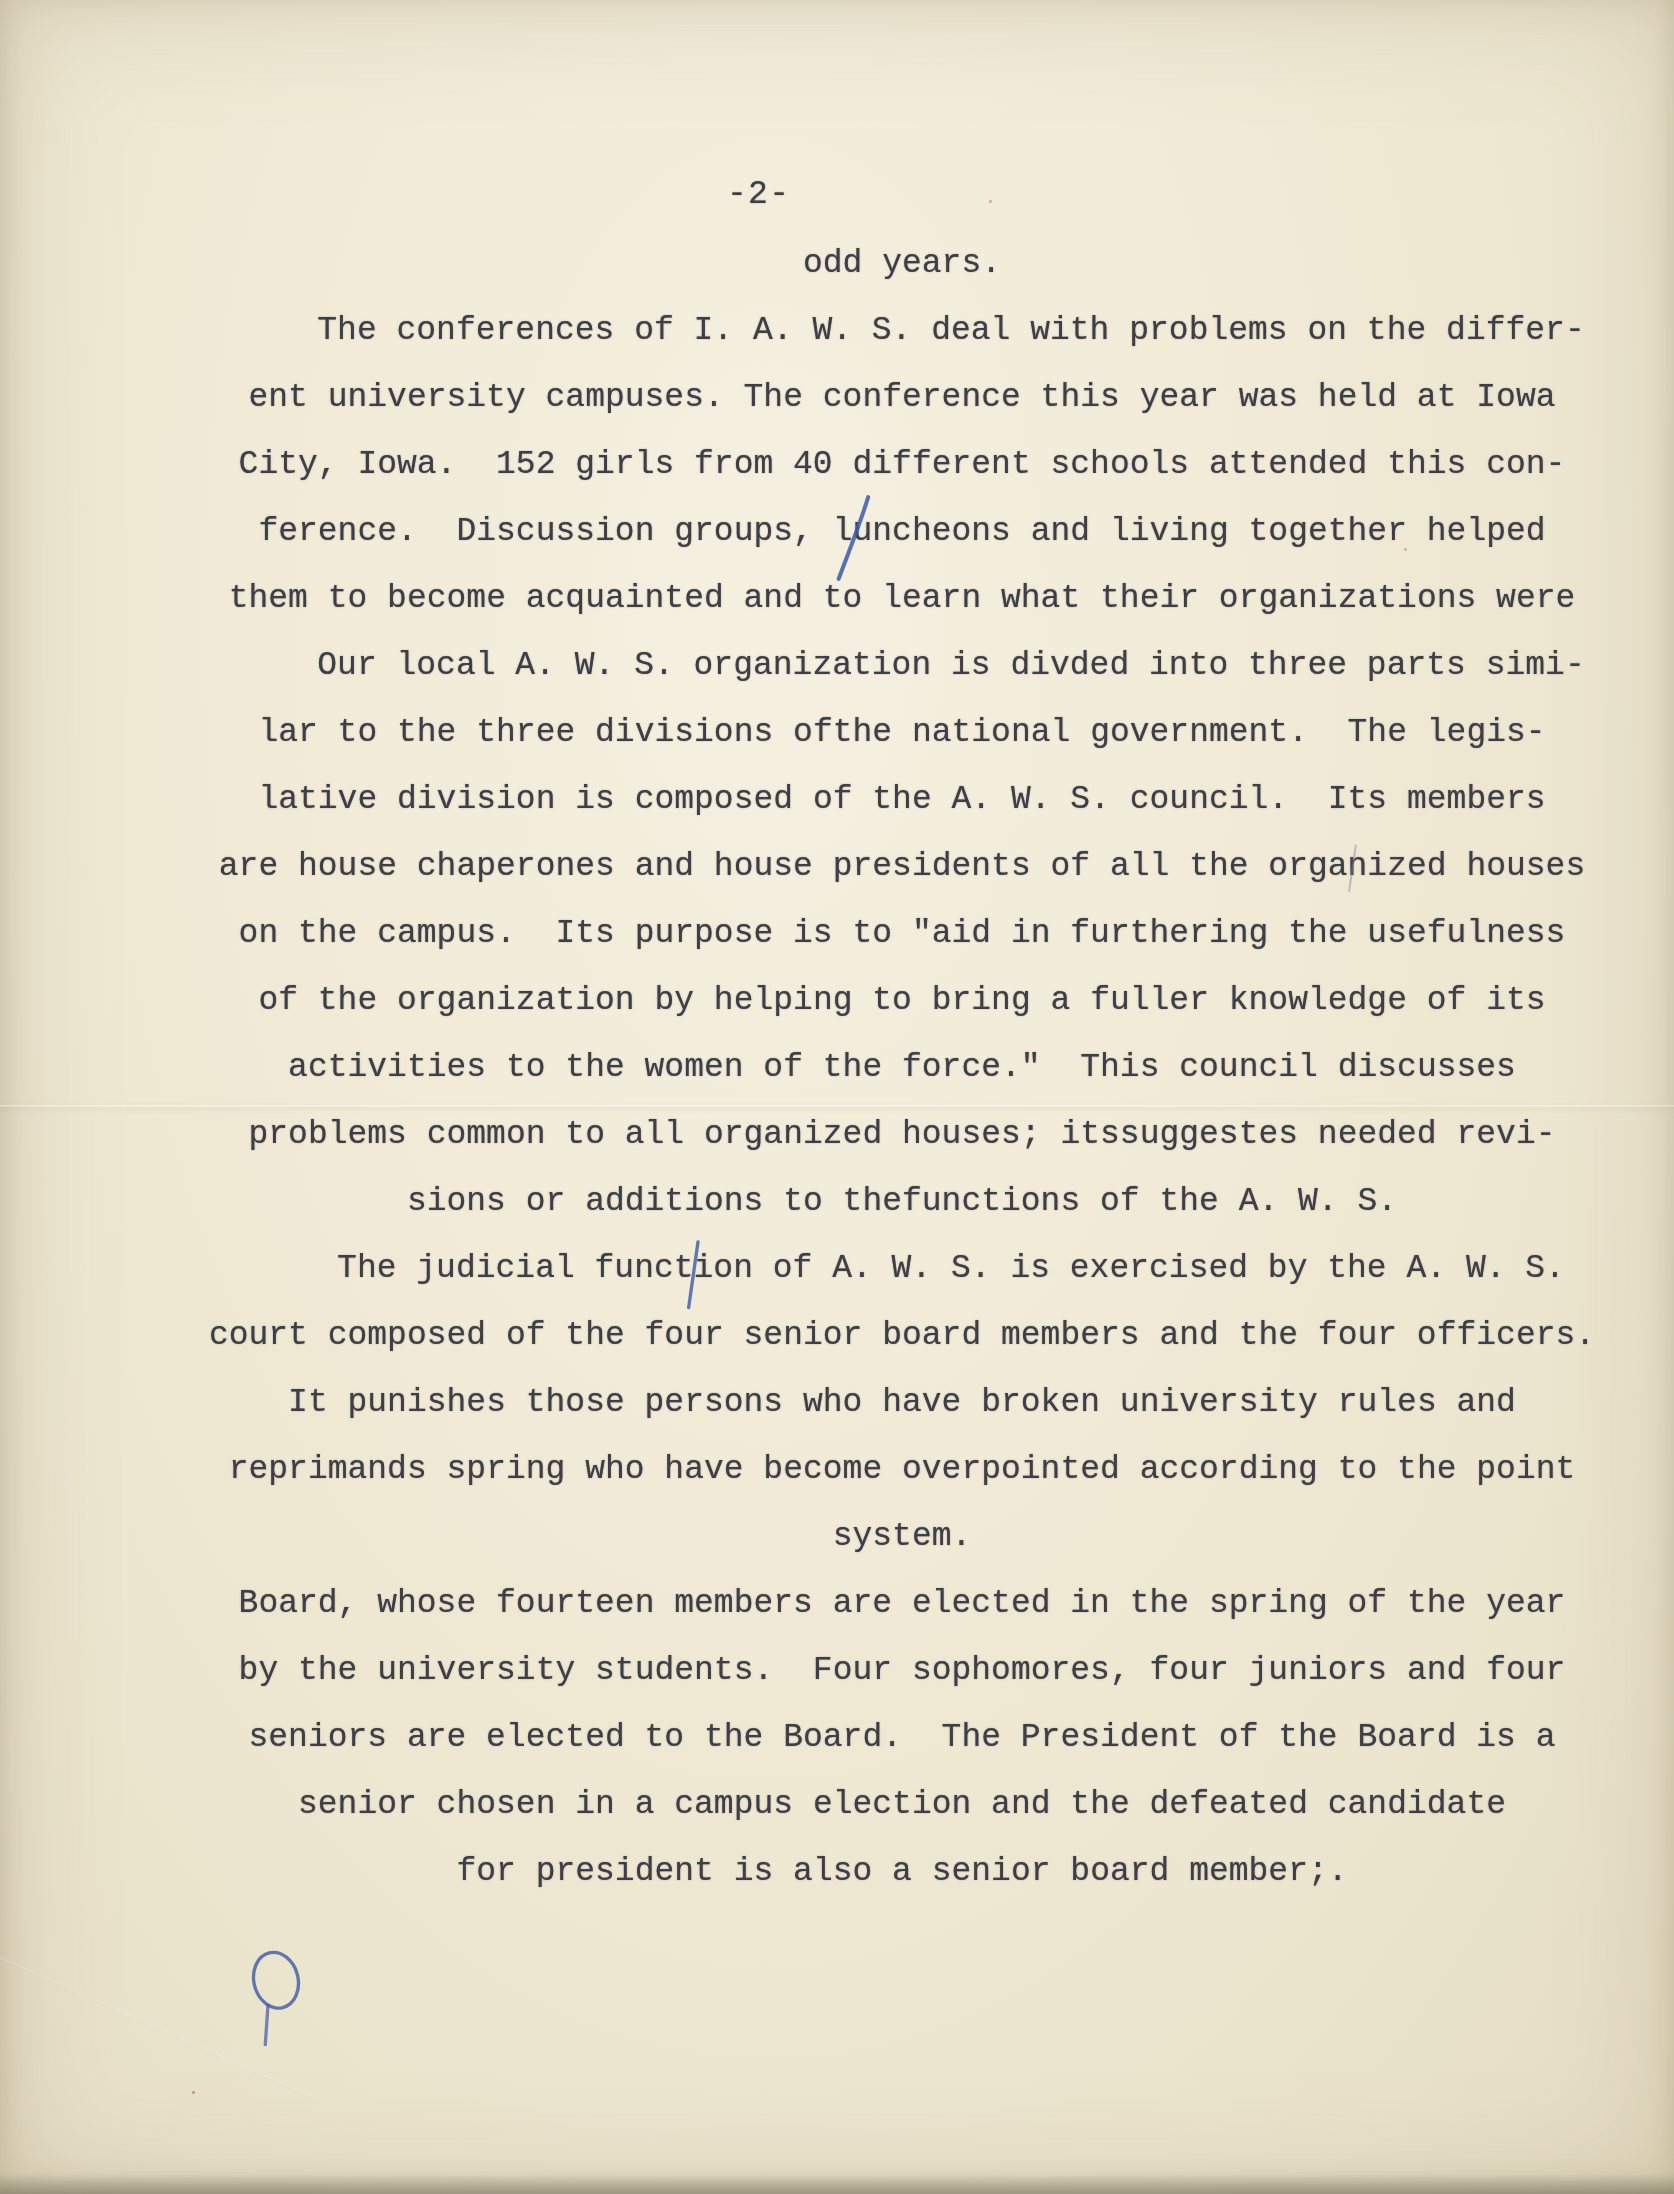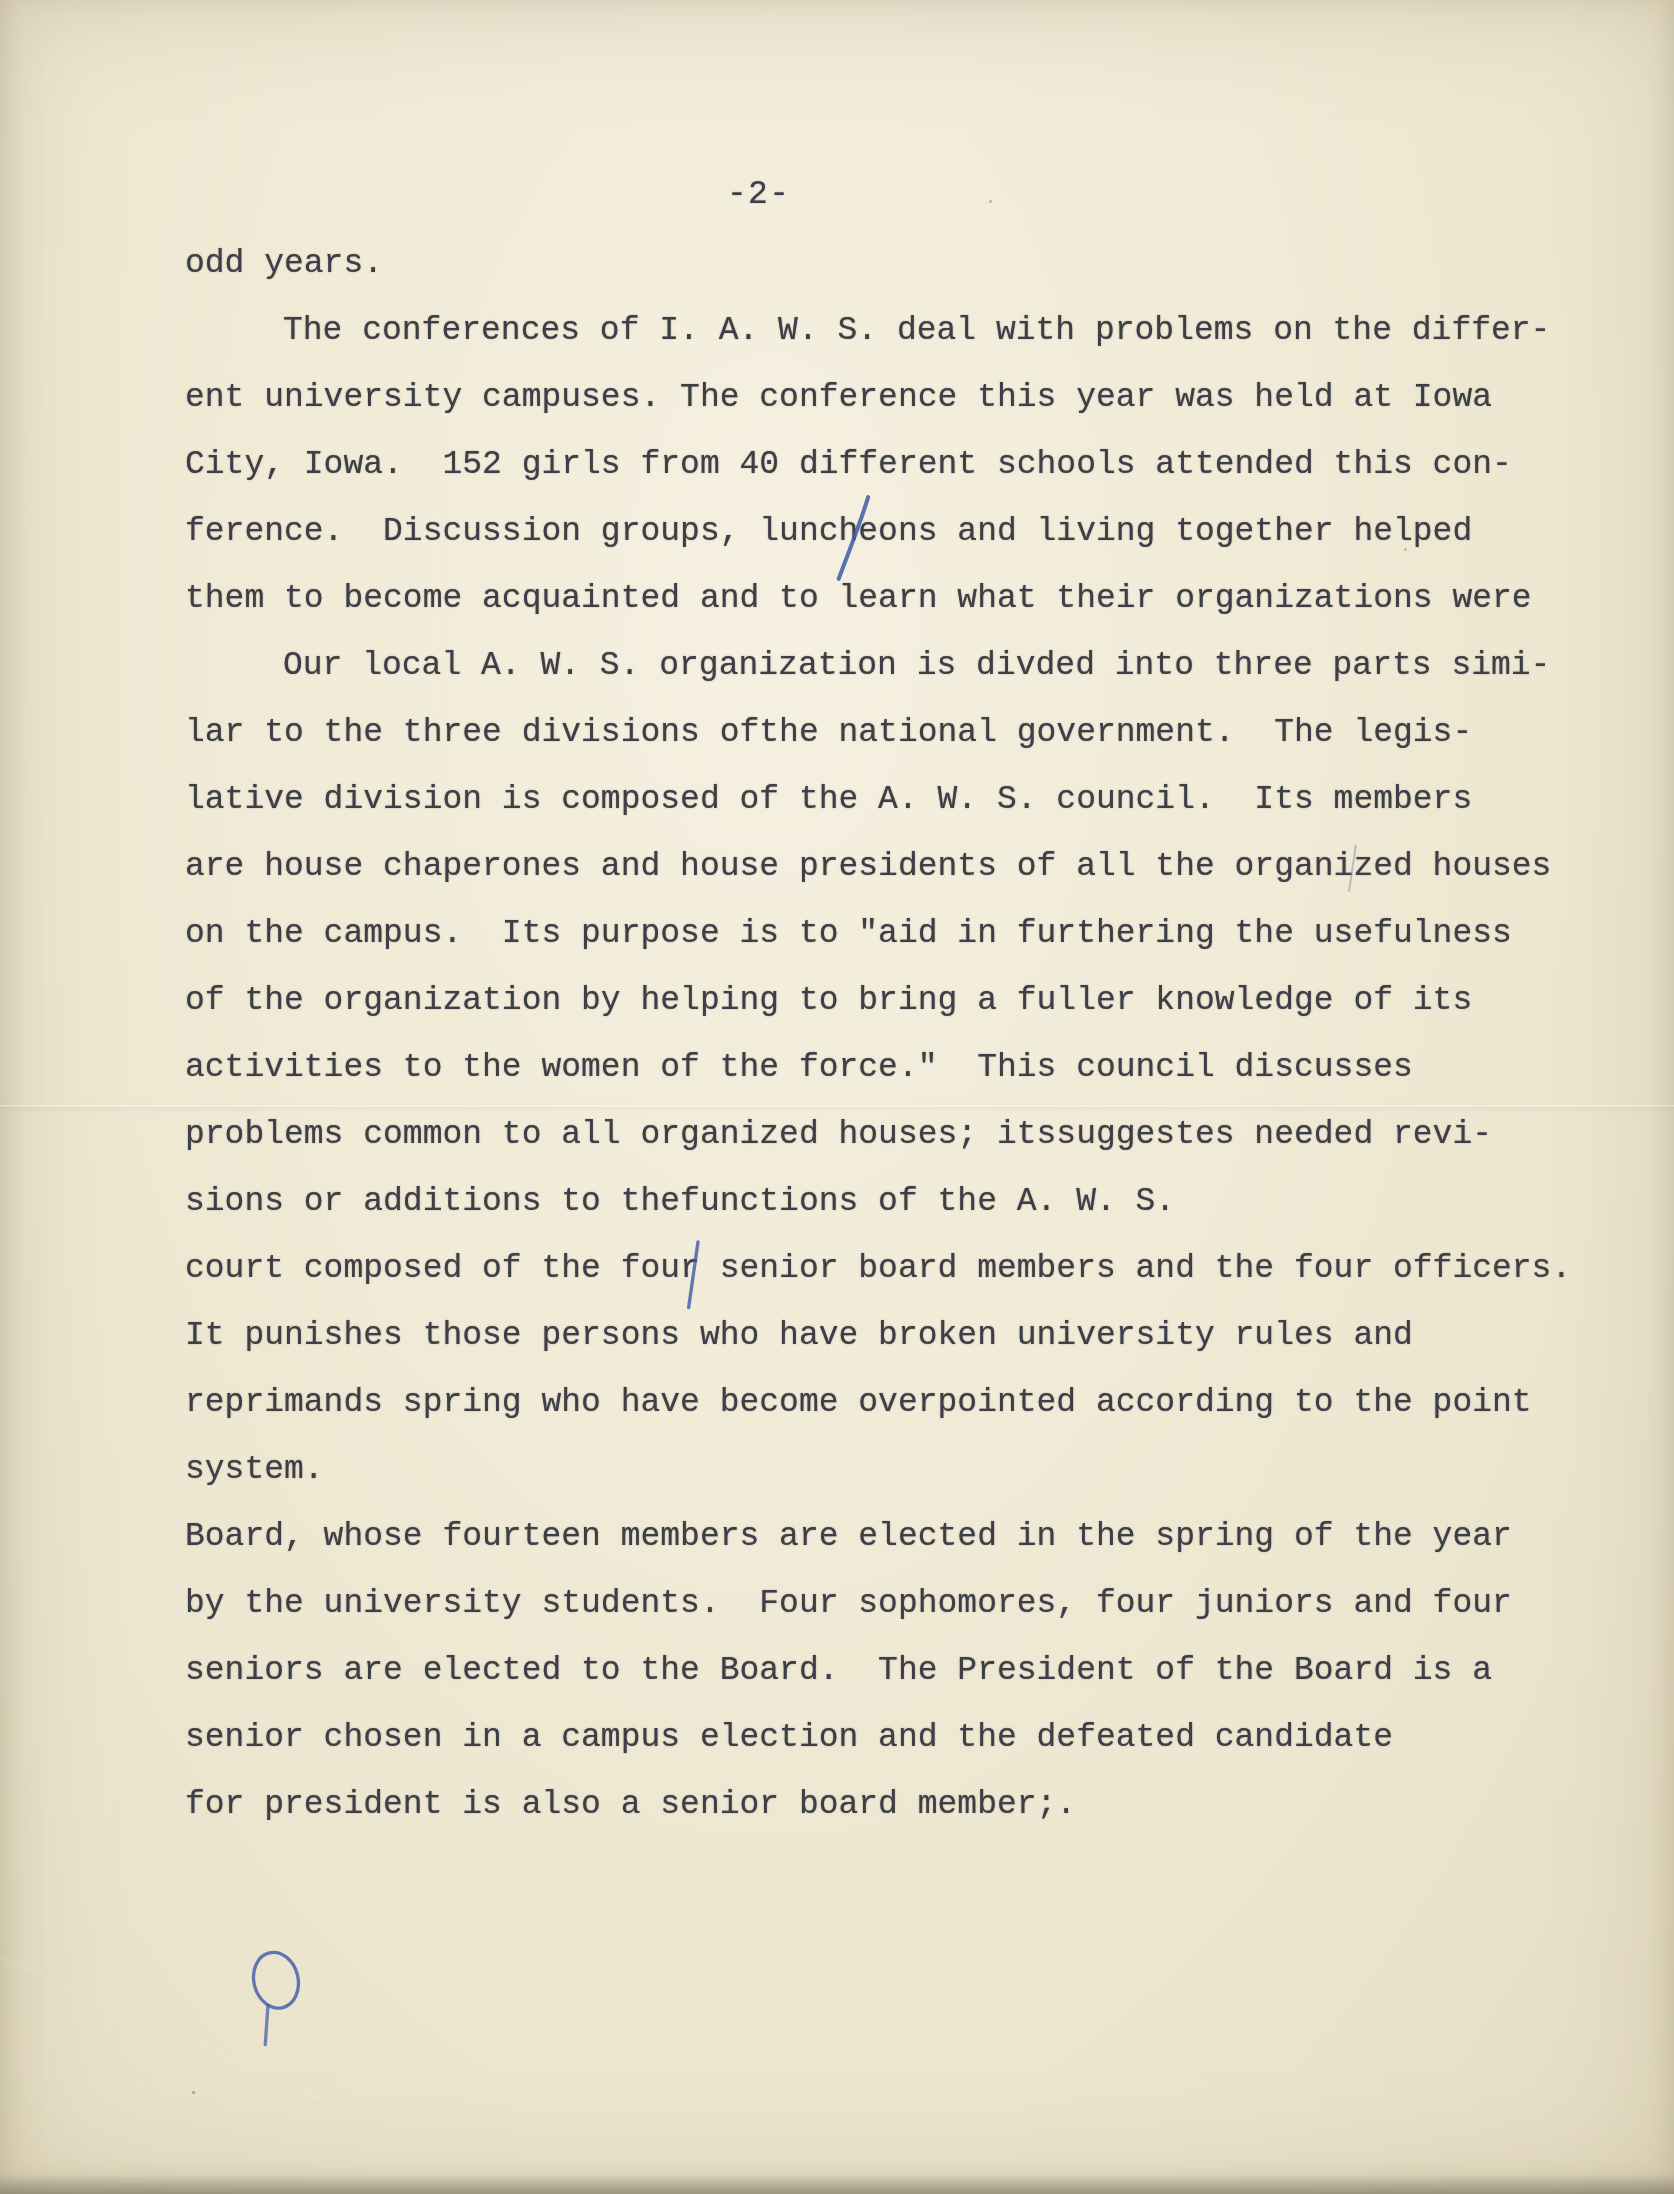--- a/index.html
+++ b/index.html
@@ -34,20 +34,21 @@
     position: absolute;
     top: 230px;
     left: 185px;
     width: 1434px;
     font-size: 33px;
   }
   .line {
     height: 67px;
     line-height: 67px;
     white-space: pre;
+    text-align: center;
   }
   .line.indent { text-indent: 98px; }
 
   .overlay { position: absolute; left: 0; top: 0; pointer-events: none; }
 
   .crease-h {
     position: absolute; left: 0; top: 1105px; width: 100%; height: 2px;
     background: linear-gradient(to bottom, rgba(255,255,255,.55), rgba(255,255,255,0));
     box-shadow: 0 2px 4px rgba(120,108,78,.15);
   }
@@ -94,20 +95,21 @@
       <div class="line ink">them to become acquainted and to learn what their organizations were</div>
       <div class="line ink indent">Our local A. W. S. organization is divded into three parts simi-</div>
       <div class="line ink">lar to the three divisions ofthe national government.  The legis-</div>
       <div class="line ink">lative division is composed of the A. W. S. council.  Its members</div>
       <div class="line ink">are house chaperones and house presidents of all the organized houses</div>
       <div class="line ink">on the campus.  Its purpose is to "aid in furthering the usefulness</div>
       <div class="line ink">of the organization by helping to bring a fuller knowledge of its</div>
       <div class="line ink">activities to the women of the force."  This council discusses</div>
       <div class="line ink">problems common to all organized houses; itssuggestes needed revi-</div>
       <div class="line ink">sions or additions to thefunctions of the A. W. S.</div>
+      <div class="line ink indent">The judicial function of A. W. S. is exercised by the A. W. S.</div>
       <div class="line ink">court composed of the four senior board members and the four officers.</div>
       <div class="line ink">It punishes those persons who have broken university rules and</div>
       <div class="line ink">reprimands spring who have become overpointed according to the point</div>
       <div class="line ink">system.</div>
       <div class="line ink">Board, whose fourteen members are elected in the spring of the year</div>
       <div class="line ink">by the university students.  Four sophomores, four juniors and four</div>
       <div class="line ink">seniors are elected to the Board.  The President of the Board is a</div>
       <div class="line ink">senior chosen in a campus election and the defeated candidate</div>
       <div class="line ink">for president is also a senior board member;.</div>
     </div>

